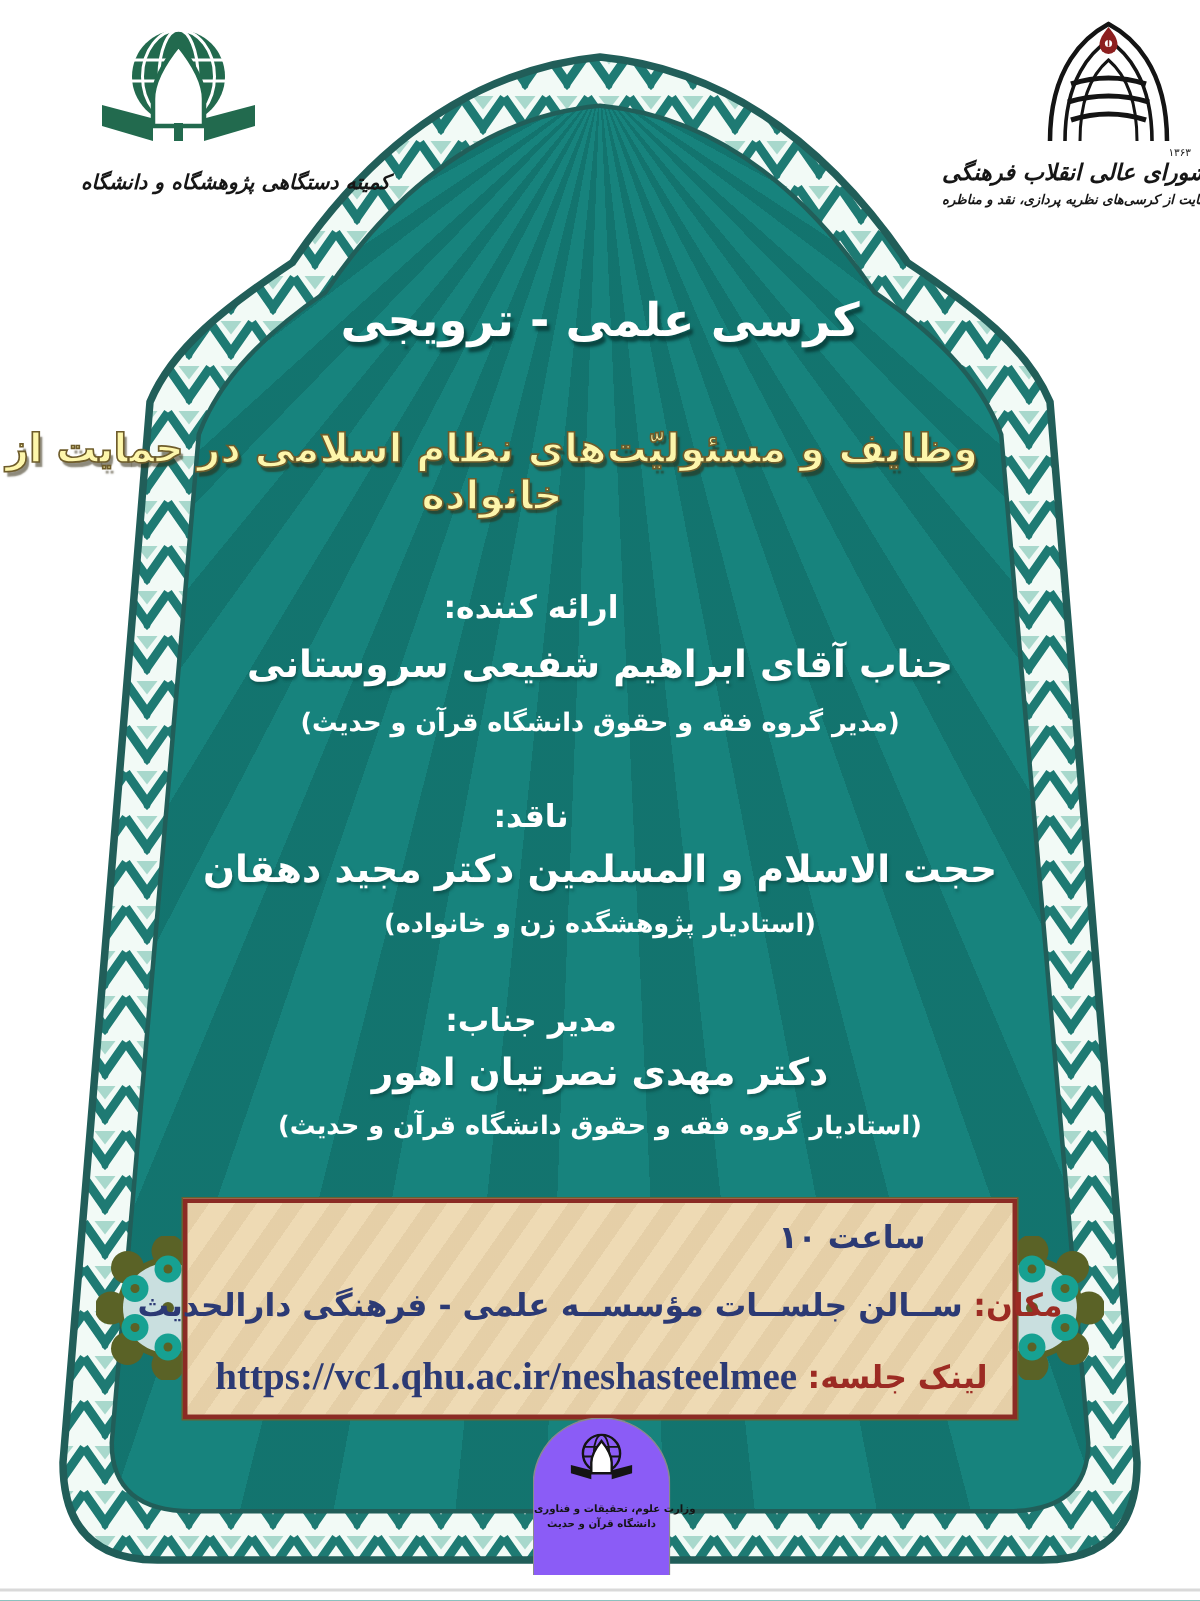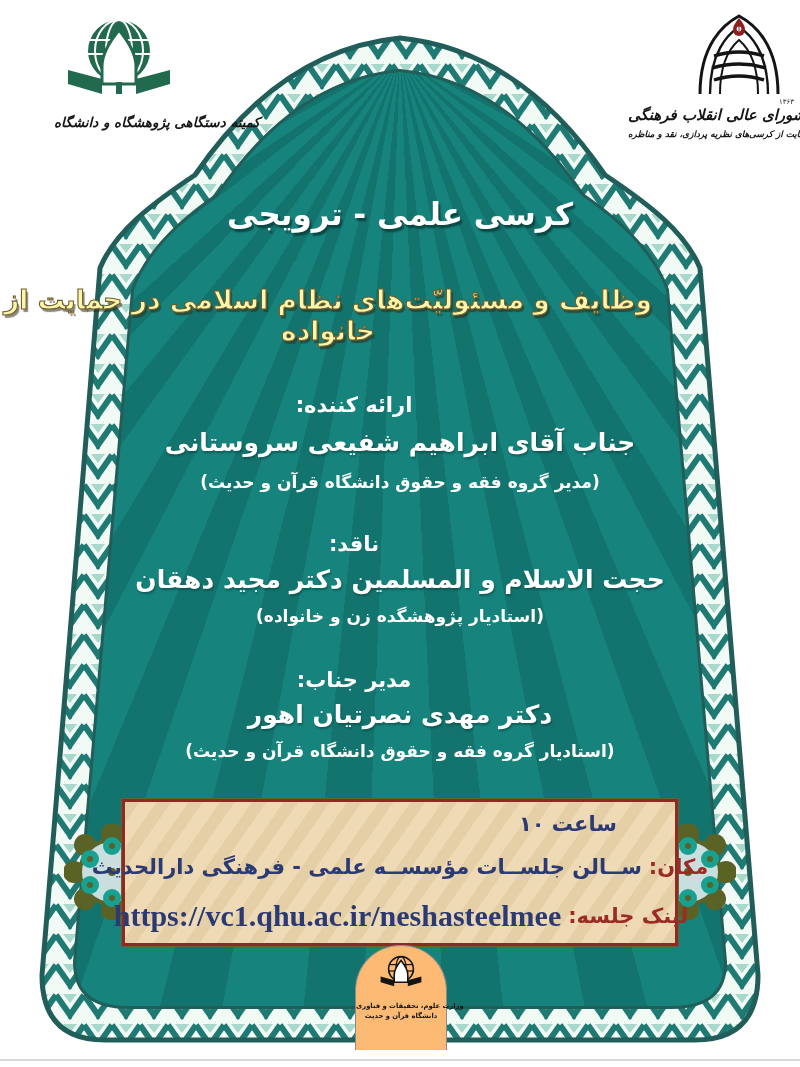--- a/index.html
+++ b/index.html
@@ -41,25 +41,25 @@
     background-color:#eedab4;
     background-image:repeating-linear-gradient(125deg, rgba(150,110,55,0.10) 0 12px, rgba(150,110,55,0) 12px 26px);
     border:3px solid #8b2b24;box-sizing:border-box;box-shadow:0 0 0 1px #6a6030;
     direction:rtl;display:flex;flex-direction:column;justify-content:space-around;
     font-weight:bold;font-size:21px;
   }
   .d-row{display:flex;align-items:center;justify-content:center;white-space:nowrap;}
   .d-row.first{justify-content:space-between;padding:0 58px;}
   .lbl{color:#9c2b23;margin-left:7px;}
   .val{color:#2c3a74;}
-  .url{color:#2c3a74;font-family:"Liberation Serif","DejaVu Serif",serif;font-size:30px;direction:ltr;unicode-bidi:embed;margin-left:2px;}
+  .url{color:#2c3a74;font-family:"Liberation Serif","DejaVu Serif",serif;font-size:26px;direction:ltr;unicode-bidi:embed;margin-left:2px;}
   
   .bottom-arch{
     position:absolute;left:355px;top:945px;width:90px;height:104px;z-index:7;
-    background:#fdba74;border:1px solid #8a8a8a;border-bottom:none;
+    background:#8b5cf6;border:1px solid #8a8a8a;border-bottom:none;
     border-radius:45px 45px 0 0;text-align:center;
   }
   .bottom-arch .cap{font-size:6.8px;font-weight:bold;color:#141414;line-height:1.5;white-space:nowrap;}
   .bottom-hairline{position:absolute;left:0;top:1059px;width:800px;height:2px;background:#d9d9d9;z-index:8;}
 </style>
 </head>
 <body>
 
 <svg id="frame-svg" width="800" height="1067" viewBox="0 0 800 1067">
   <defs>

